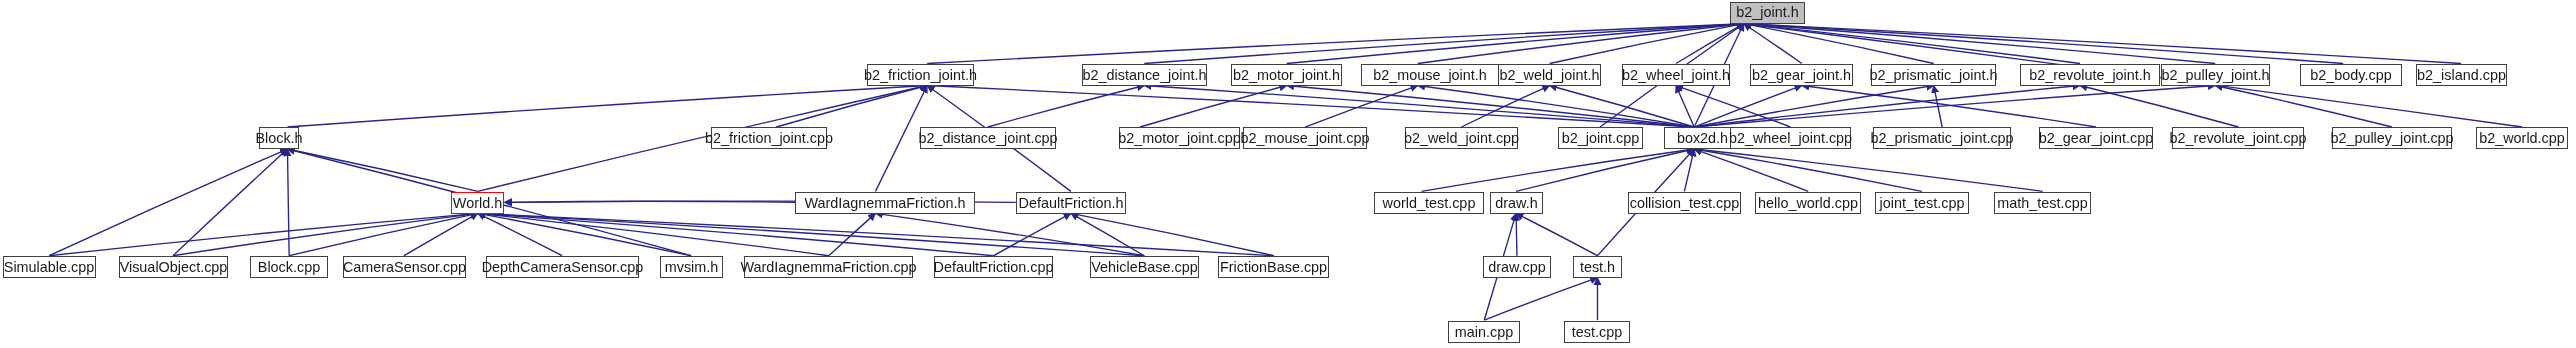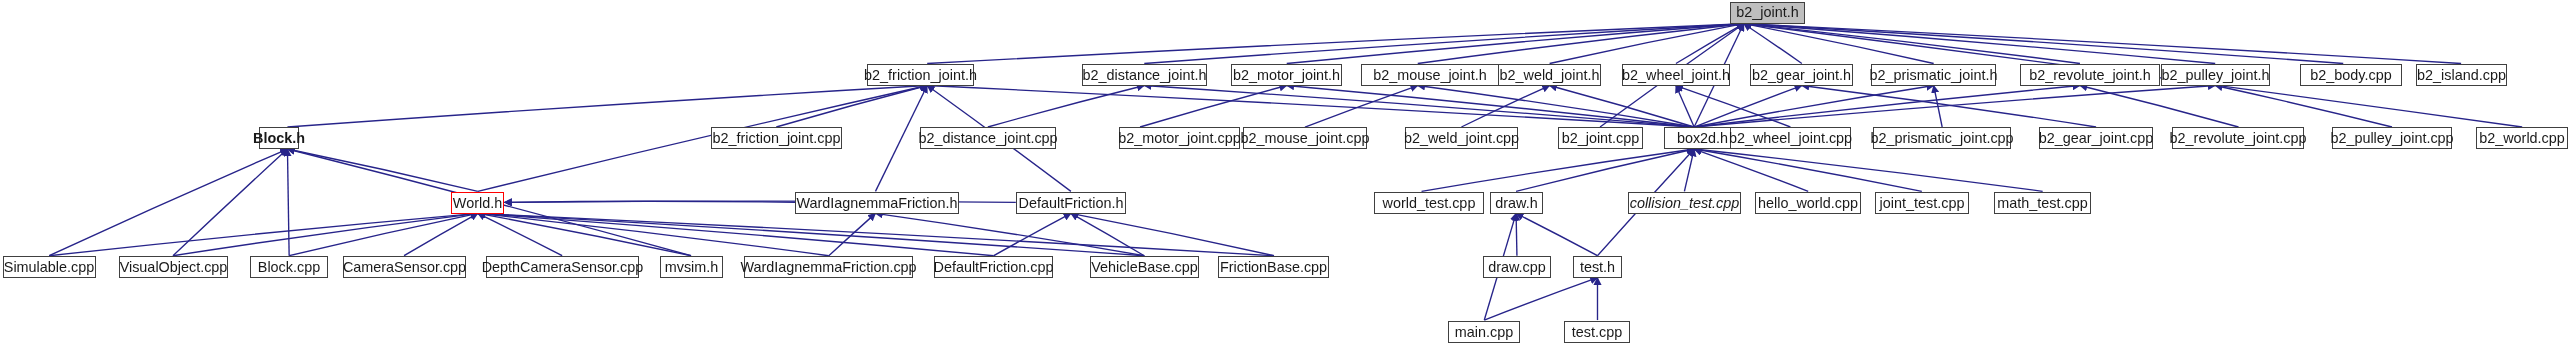--- a/index.html
+++ b/index.html
@@ -137,40 +137,40 @@
       <div class="node" style="left: 1231px; top: 64px; width: 111px;">b2_motor_joint.h</div>
       <div class="node" style="left: 1361px; top: 64px; width: 138px;">b2_mouse_joint.h</div>
       <div class="node" style="left: 1498px; top: 64px; width: 103px;">b2_weld_joint.h</div>
       <div class="node" style="left: 1622px; top: 64px; width: 108px;">b2_wheel_joint.h</div>
       <div class="node" style="left: 1750px; top: 64px; width: 103px;">b2_gear_joint.h</div>
       <div class="node" style="left: 1871px; top: 64px; width: 125px;">b2_prismatic_joint.h</div>
       <div class="node" style="left: 2020px; top: 64px; width: 140px;">b2_revolute_joint.h</div>
       <div class="node" style="left: 2161px; top: 64px; width: 109px;">b2_pulley_joint.h</div>
       <div class="node" style="left: 2300px; top: 64px; width: 102px;">b2_body.cpp</div>
       <div class="node" style="left: 2416px; top: 64px; width: 91px;">b2_island.cpp</div>
-      <div class="node" style="left: 259px; top: 127px; width: 40px; font-weight: bold;">Block.h</div>
-      <div class="node" style="left: 711px; top: 127px; width: 131px;">b2_friction_joint.cpp</div>
+      <div class="node" style="left: 259px; top: 127px; width: 40px;">Block.h</div>
+      <div class="node" style="left: 711px; top: 127px; width: 116px;">b2_friction_joint.cpp</div>
       <div class="node" style="left: 920px; top: 127px; width: 136px;">b2_distance_joint.cpp</div>
       <div class="node" style="left: 1079px; top: 127px; width: 121px; margin-left: 40px;">b2_motor_joint.cpp</div>
       <div class="node" style="left: 1243px; top: 127px; width: 124px;">b2_mouse_joint.cpp</div>
       <div class="node" style="left: 1405px; top: 127px; width: 113px;">b2_weld_joint.cpp</div>
       <div class="node" style="left: 1558px; top: 127px; width: 85px;">b2_joint.cpp</div>
       <div class="node" style="left: 1664px; top: 127px; width: 77px;">box2d.h</div>
       <div class="node" style="left: 1730px; top: 127px; width: 121px;">b2_wheel_joint.cpp</div>
       <div class="node" style="left: 1873px; top: 127px; width: 138px;">b2_prismatic_joint.cpp</div>
       <div class="node" style="left: 2039px; top: 127px; width: 114px;">b2_gear_joint.cpp</div>
       <div class="node" style="left: 2172px; top: 127px; width: 132px;">b2_revolute_joint.cpp</div>
       <div class="node" style="left: 2332px; top: 127px; width: 120px;">b2_pulley_joint.cpp</div>
       <div class="node" style="left: 2476px; top: 127px; width: 92px;">b2_world.cpp</div>
       <div class="node current" style="left: 451px; top: 192px; width: 53px;">World.h</div>
-      <div class="node" style="left: 795px; top: 192px; width: 164px;">WardIagnemmaFriction.h</div>
+      <div class="node" style="left: 795px; top: 192px; width: 180px;">WardIagnemmaFriction.h</div>
       <div class="node" style="left: 1016px; top: 192px; width: 110px;">DefaultFriction.h</div>
       <div class="node" style="left: 1374px; top: 192px; width: 110px;">world_test.cpp</div>
       <div class="node" style="left: 1490px; top: 192px; width: 53px;">draw.h</div>
-      <div class="node" style="left: 1628px; top: 192px; width: 113px; font-style: italic;">collision_test.cpp</div>
+      <div class="node" style="left: 1628px; top: 192px; width: 113px;">collision_test.cpp</div>
       <div class="node" style="left: 1755px; top: 192px; width: 106px;">hello_world.cpp</div>
       <div class="node" style="left: 1875px; top: 192px; width: 94px;">joint_test.cpp</div>
       <div class="node" style="left: 1994px; top: 192px; width: 97px;">math_test.cpp</div>
       <div class="node" style="left: 2.5px; top: 256px; width: 93px;">Simulable.cpp</div>
       <div class="node" style="left: 119px; top: 256px; width: 109px;">VisualObject.cpp</div>
       <div class="node" style="left: 250px; top: 256px; width: 78px;">Block.cpp</div>
       <div class="node" style="left: 343px; top: 256px; width: 123px;">CameraSensor.cpp</div>
       <div class="node" style="left: 486px; top: 256px; width: 153px;">DepthCameraSensor.cpp</div>
       <div class="node" style="left: 660px; top: 256px; width: 63px;">mvsim.h</div>
       <div class="node" style="left: 744px; top: 256px; width: 169px;">WardIagnemmaFriction.cpp</div>

